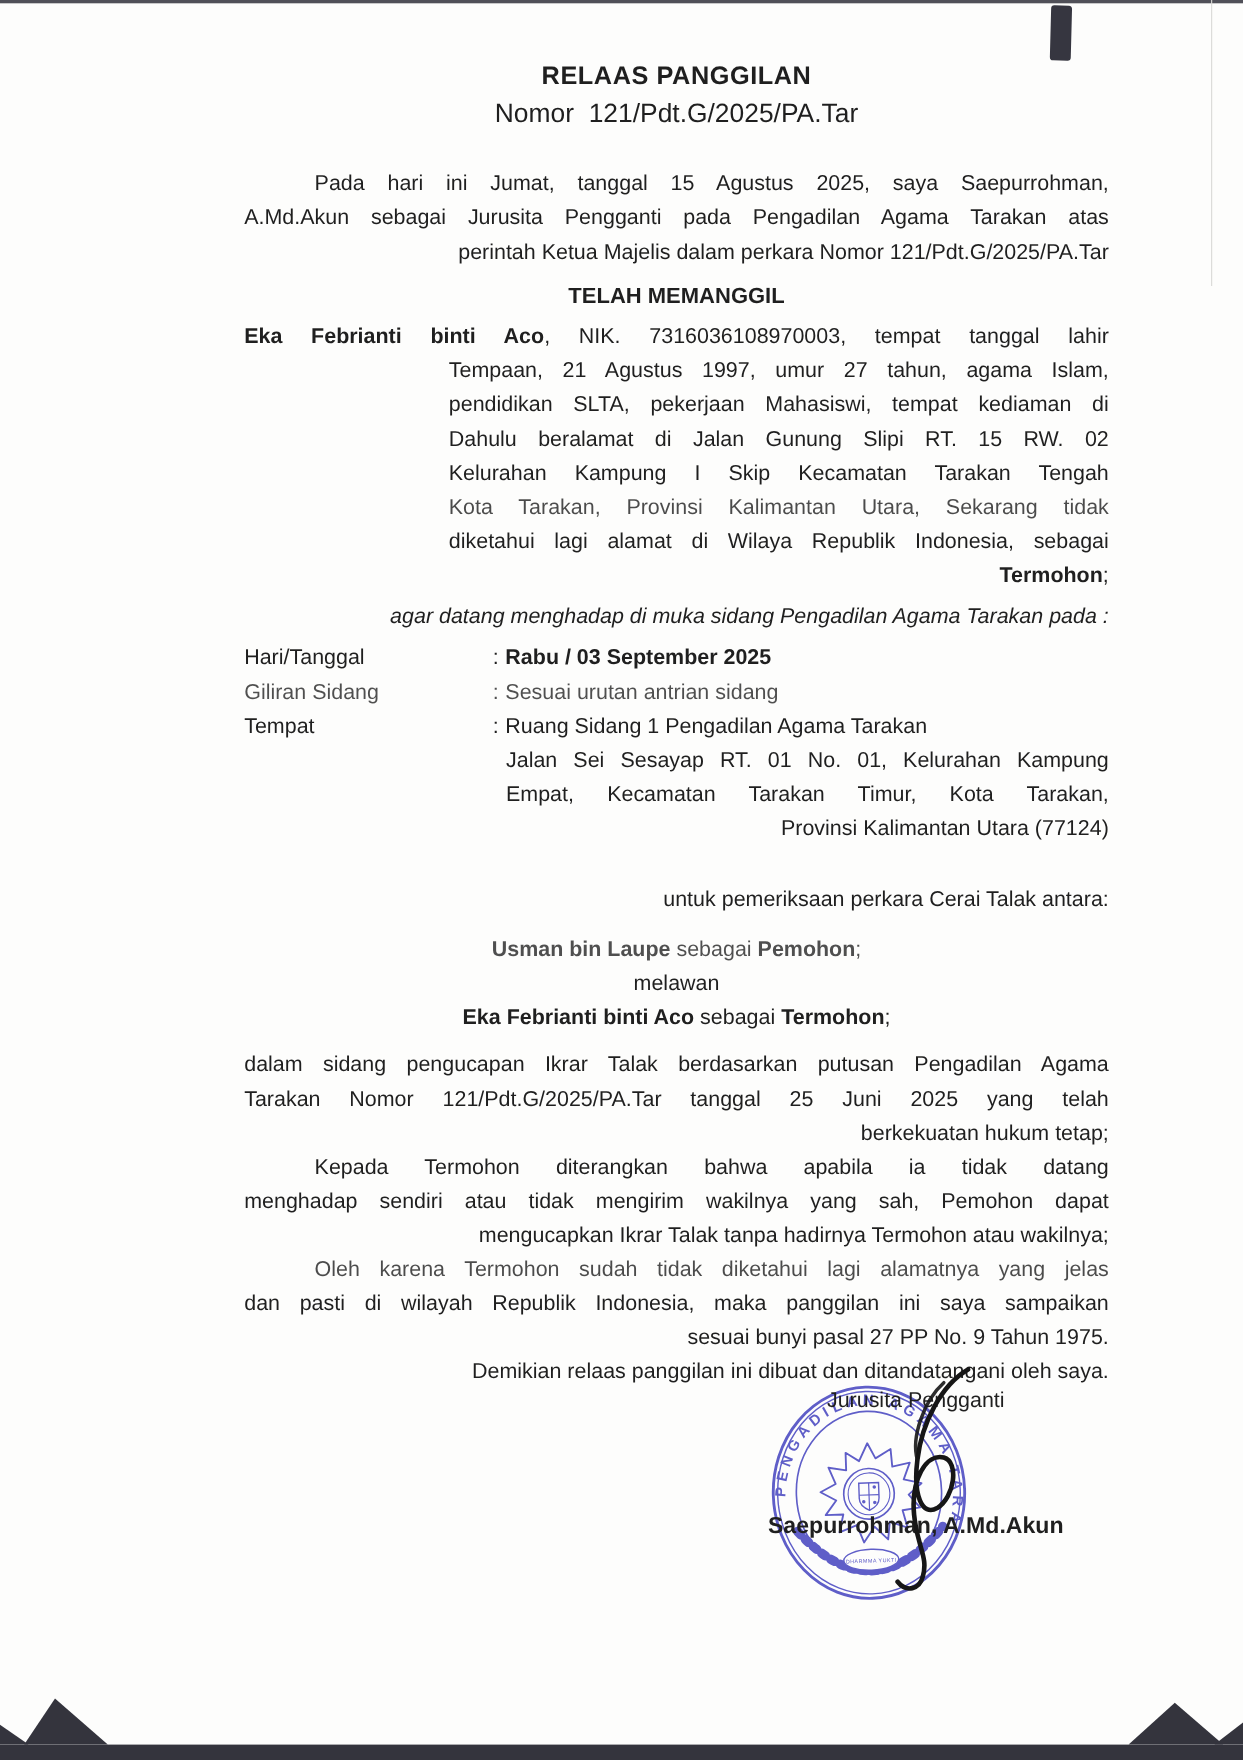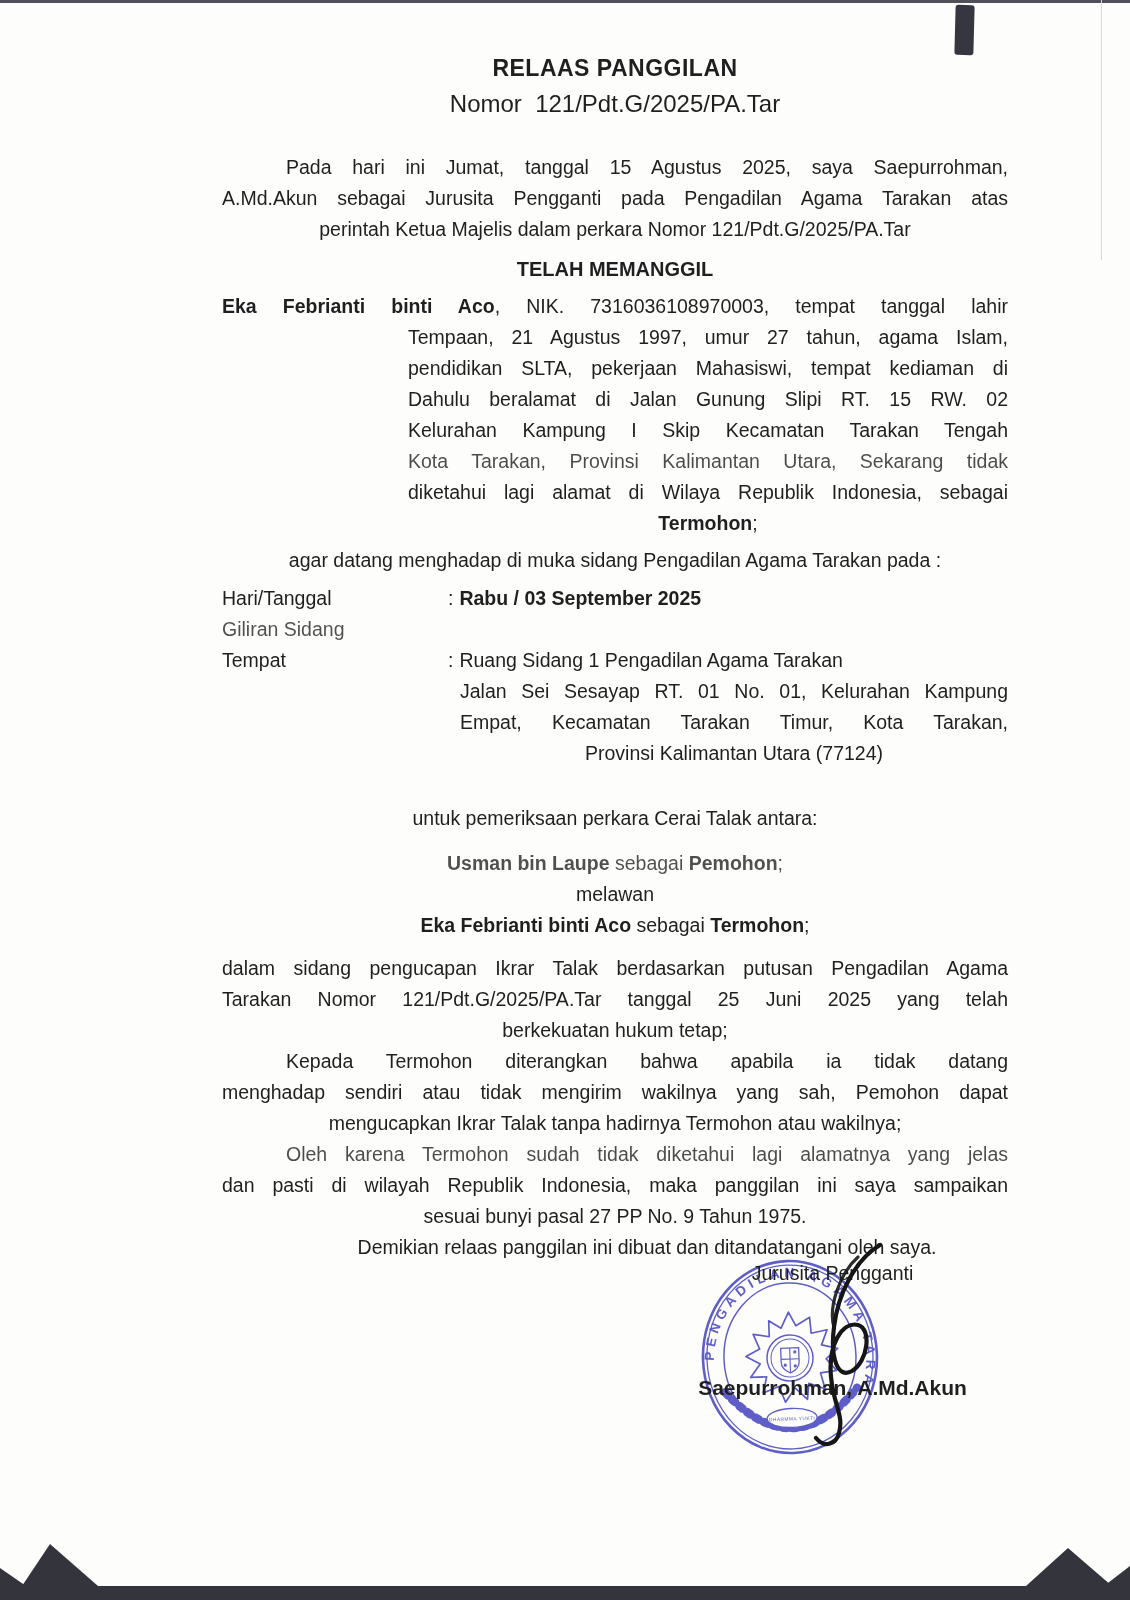--- a/index.html
+++ b/index.html
@@ -6,21 +6,21 @@
   body{
     width:1130px;height:1600px;position:relative;overflow:hidden;
     background:#fdfdfc;
     font-family:"Liberation Sans","DejaVu Sans",sans-serif;
     color:#1f1f1f;
   }
   .abs{position:absolute;}
   .col{left:210px;width:786px;margin-left:12px;}
   .line{height:31px;line-height:31px;font-size:19.5px;white-space:normal;}
   .jl{text-align:justify;text-align-last:justify;}
-  .ll{text-align:center;}
+  .ll{text-align:right;}
   .ind{text-indent:64px;}
   .b{font-weight:bold;}
   .center{text-align:center;}
   .faded{opacity:.78;}
   .faded2{opacity:.8;}
   .hang{padding-left:186px;}
   .title{font-size:23px;font-weight:bold;letter-spacing:.5px;}
   .subtitle{font-size:24px;}
   .heading{font-size:20px;font-weight:bold;}
   .schedrow{display:flex;height:31px;line-height:31px;font-size:19.5px;}
@@ -56,29 +56,30 @@
   <div class="line jl"><span class="b">Eka Febrianti binti Aco</span><span>, NIK. 7316036108970003, tempat tanggal lahir</span></div>
   <div class="line jl hang">Tempaan, 21 Agustus 1997, umur 27 tahun, agama Islam,</div>
   <div class="line jl hang">pendidikan SLTA, pekerjaan Mahasiswi, tempat kediaman di</div>
   <div class="line jl hang">Dahulu beralamat di Jalan Gunung Slipi RT. 15 RW. 02</div>
   <div class="line jl hang">Kelurahan Kampung I Skip Kecamatan Tarakan Tengah</div>
   <div class="line jl hang faded2">Kota Tarakan, Provinsi Kalimantan Utara, Sekarang tidak</div>
   <div class="line jl hang">diketahui lagi alamat di Wilaya Republik Indonesia, sebagai</div>
   <div class="line ll hang"><span class="b">Termohon</span><span>;</span></div>
 </div>
 
-<div class="abs col line ll" style="top:545px;">agar datang menghadap di muka sidang Pengadilan Agama Tarakan pada :</div>
+<div class="abs col line ll" style="top:545px;font-style:italic;">agar datang menghadap di muka sidang Pengadilan Agama Tarakan pada :</div>
 
 <div class="abs col" style="top:583px;">
   <div class="schedrow">
     <div class="schedlabel">Hari/Tanggal</div>
     <div class="schedval"><span class="colon">:</span><span class="b">Rabu / 03 September 2025</span></div>
   </div>
   <div class="schedrow faded">
     <div class="schedlabel">Giliran Sidang</div>
+    <div class="schedval"><span class="colon">:</span><span>Sesuai urutan antrian sidang</span></div>
   </div>
   <div class="schedrow" style="height:auto;">
     <div class="schedlabel">Tempat</div>
     <div class="schedval">
       <div style="height:31px;line-height:31px;"><span class="colon">:</span><span>Ruang Sidang 1 Pengadilan Agama Tarakan</span></div>
       <div class="schedextra jl">Jalan Sei Sesayap RT. 01 No. 01, Kelurahan Kampung</div>
       <div class="schedextra jl">Empat, Kecamatan Tarakan Timur, Kota Tarakan,</div>
       <div class="schedextra ll">Provinsi Kalimantan Utara (77124)</div>
     </div>
   </div>

